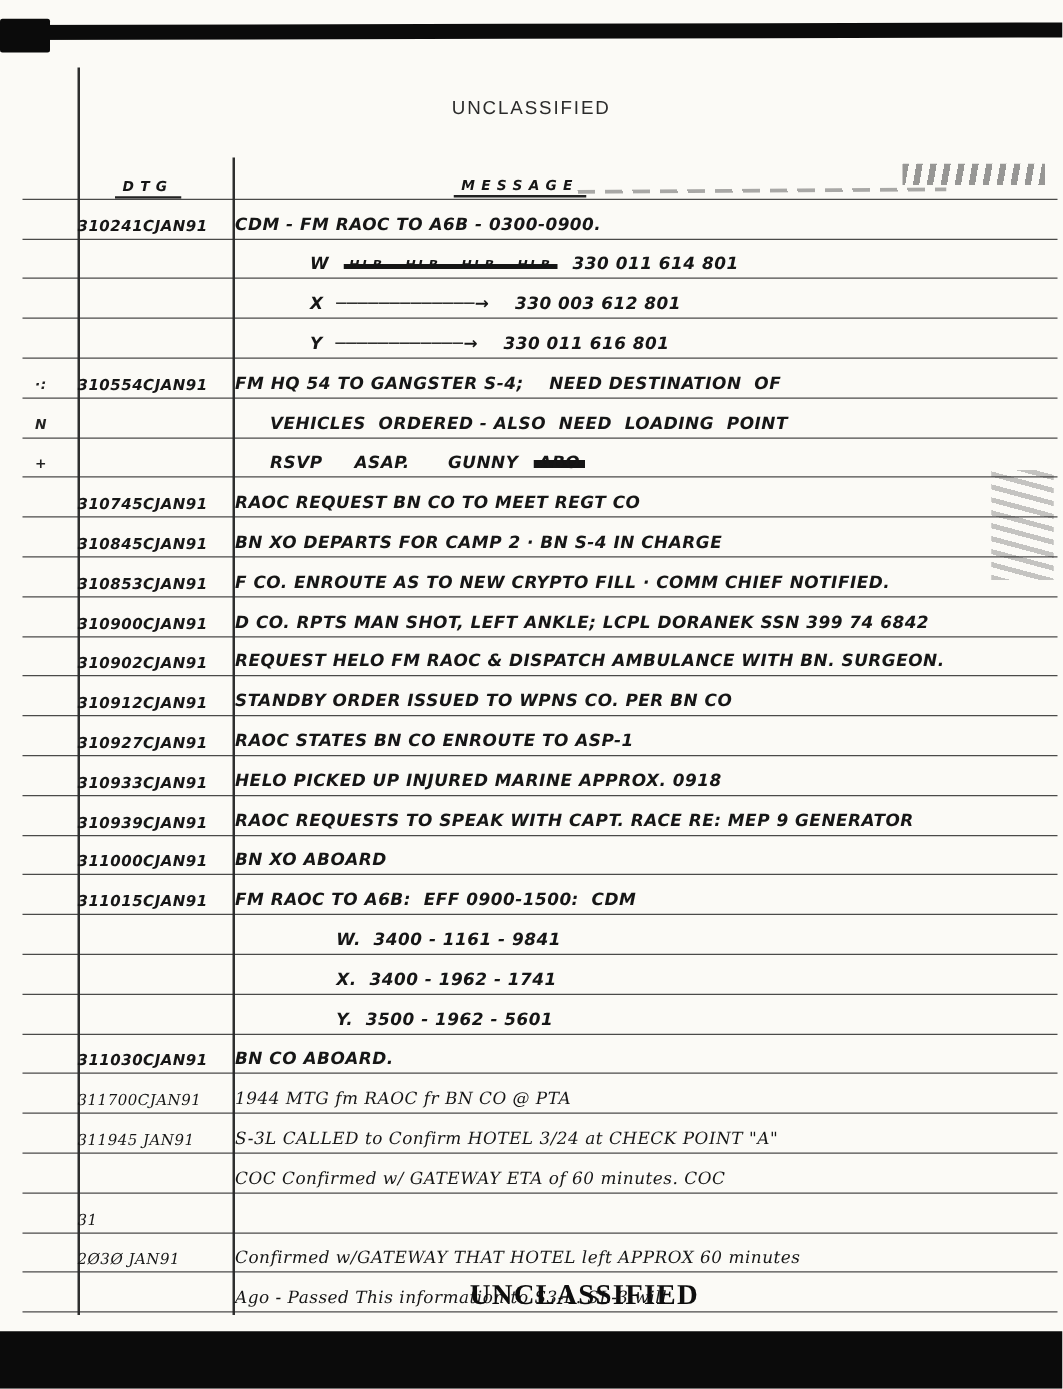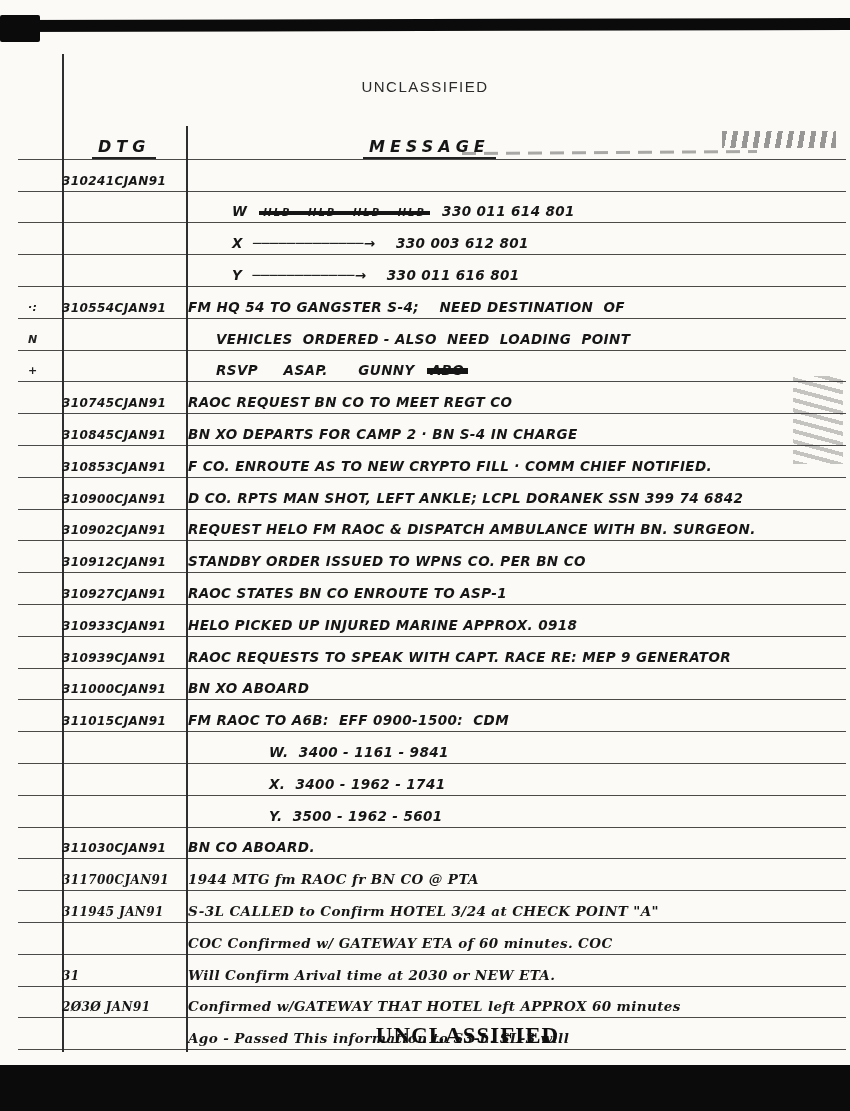--- a/index.html
+++ b/index.html
@@ -28,31 +28,31 @@
     font-family:"Liberation Serif",serif;font-weight:700;font-size:23px;letter-spacing:1px;color:#0e0e0e;
   }
   
   .vline1{position:absolute;left:62px;top:54px;width:2px;height:998px;background:#2e2e2e;}
   .vline2{position:absolute;left:186px;top:126px;width:2px;height:926px;background:#2e2e2e;}
   .sheet{position:absolute;top:128px;left:18px;right:4px;}
   .row{position:relative;display:flex;height:30.8px;border-bottom:1.4px solid rgba(42,42,42,.85);align-items:flex-end;}
   .dtg{width:124px;margin-left:44px;font-size:12px;padding-bottom:3px;letter-spacing:.2px;overflow:hidden;white-space:pre;}
   .msg{flex:1;padding-left:2px;padding-bottom:3px;font-size:13.5px;white-space:pre;overflow:hidden;}
   .hand{font-style:italic;font-weight:600;color:#161616;letter-spacing:.4px;}
-  .cur .msg,.cur .dtg{font-family:"DejaVu Serif",serif;font-weight:700;}
-  .ind1 .msg{padding-left:46px;}
+  .cur .msg,.cur .dtg{font-family:"DejaVu Serif",serif;font-weight:400;}
+  .ind1 .msg{padding-left:46px;margin-left:16px;}
   .ind0 .msg{padding-left:30px;}
   .ind2 .msg{padding-left:83px;}
   .strike{
     background:linear-gradient(to bottom,transparent 38%,#151515 38%,#151515 76%,transparent 76%);
     margin:0 12px;padding:0 4px;display:inline-block;
   }
   .strike.sm{font-size:10px;letter-spacing:2px;}
   .mark{position:absolute;left:10px;bottom:4px;font-size:11px;color:#222;}
-  .colhead{font-size:16px;letter-spacing:5px;border-bottom:2px solid #222;padding:0 6px 1px;}
+  .colhead{font-size:11px;letter-spacing:5px;border-bottom:2px solid #222;padding:0 6px 1px;}
   .header-row .msg .colhead{margin-left:175px;}
   .header-row .dtg .colhead{margin-left:30px;}
 </style>
 </head>
 <body>
 
 <div class="scan-top-bar"></div>
 <div class="scan-top-blob"></div>
 <div class="scan-squiggle"></div>
 <div class="scan-smudge-a"></div>
@@ -65,20 +65,21 @@
 
 <div class="sheet">
 
   <div class="row header-row">
     <div class="dtg"><span class="colhead hand">DTG</span></div>
     <div class="msg"><span class="colhead hand">MESSAGE</span></div>
   </div>
 
   <div class="row">
     <div class="dtg hand">310241CJAN91</div>
+    <div class="msg hand"><span>CDM - FM RAOC TO A6B - 0300-0900.</span></div>
   </div>
 
   <div class="row ind1">
     <div class="dtg hand"></div>
     <div class="msg hand"><span>W</span><span class="strike sm">HLB   HLB   HLB   HLB</span><span>330 011 614 801</span></div>
   </div>
 
   <div class="row ind1">
     <div class="dtg hand"></div>
     <div class="msg hand"><span>X  ─────────────→    330 003 612 801</span></div>
@@ -192,21 +193,20 @@
     <div class="msg hand"><span>S-3L CALLED to Confirm HOTEL 3/24 at CHECK POINT "A"</span></div>
   </div>
 
   <div class="row cur">
     <div class="dtg hand"></div>
     <div class="msg hand"><span>COC Confirmed w/ GATEWAY ETA of 60 minutes. COC</span></div>
   </div>
 
   <div class="row cur">
     <div class="dtg hand">31</div>
-    <div class="msg hand"><span>Will Confirm Arival time at 2030 or NEW ETA.</span></div>
   </div>
 
   <div class="row cur">
     <div class="dtg hand">2Ø3Ø JAN91</div>
     <div class="msg hand"><span>Confirmed w/GATEWAY THAT HOTEL left APPROX 60 minutes</span></div>
   </div>
 
   <div class="row cur">
     <div class="dtg hand"></div>
     <div class="msg hand"><span>Ago - Passed This information to S3-L. SL-3 will</span></div>

